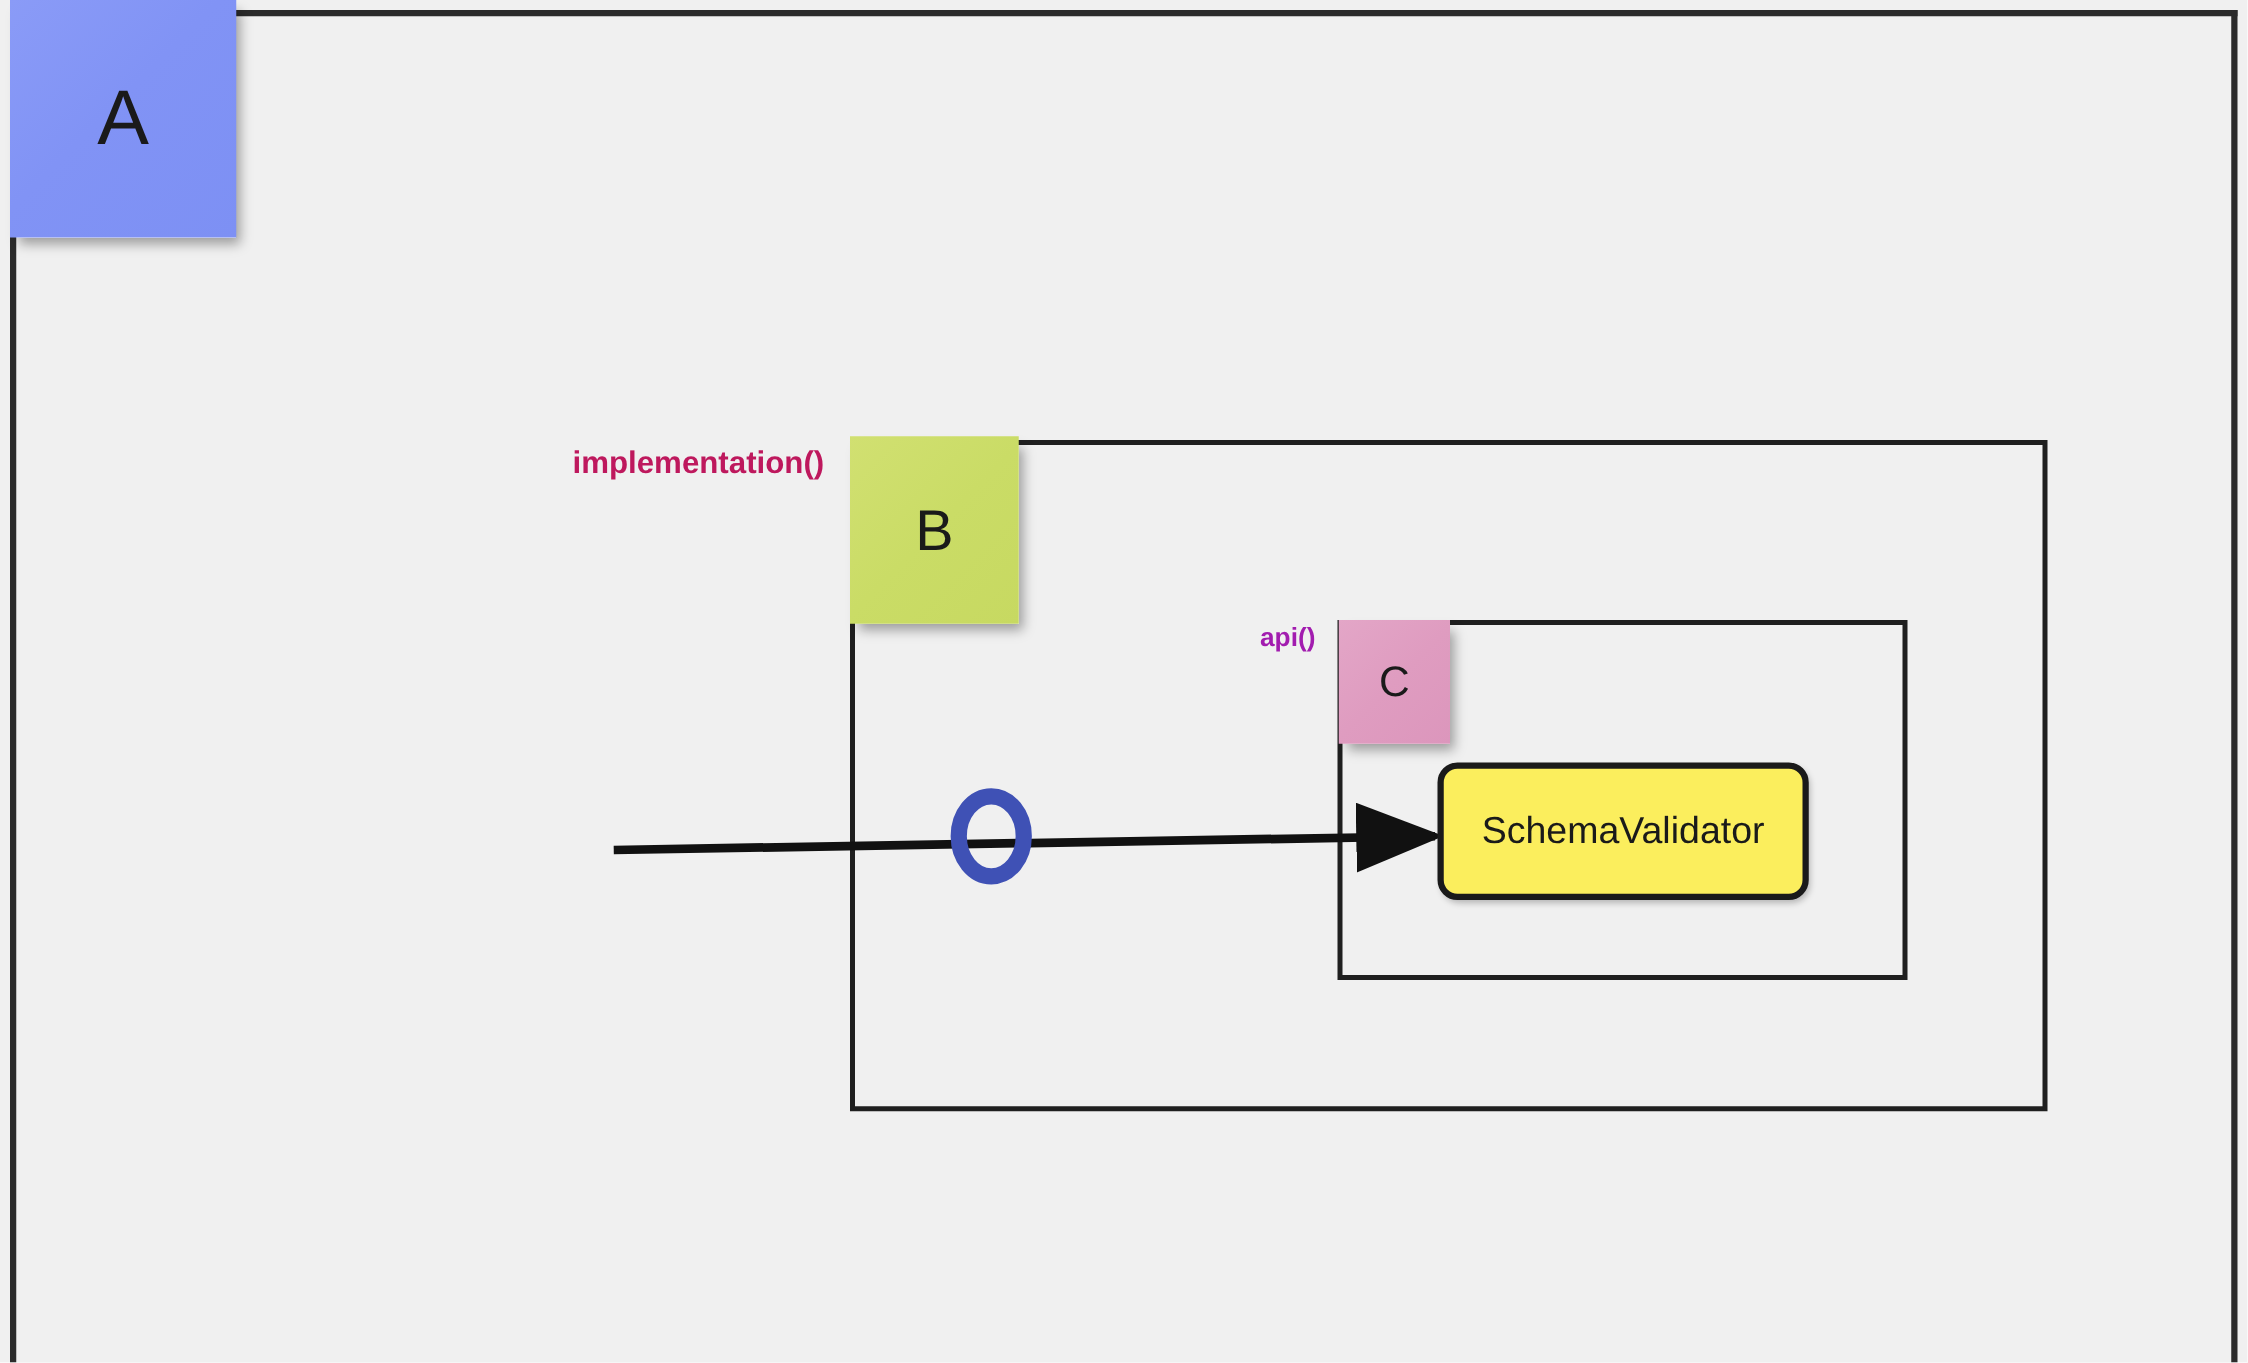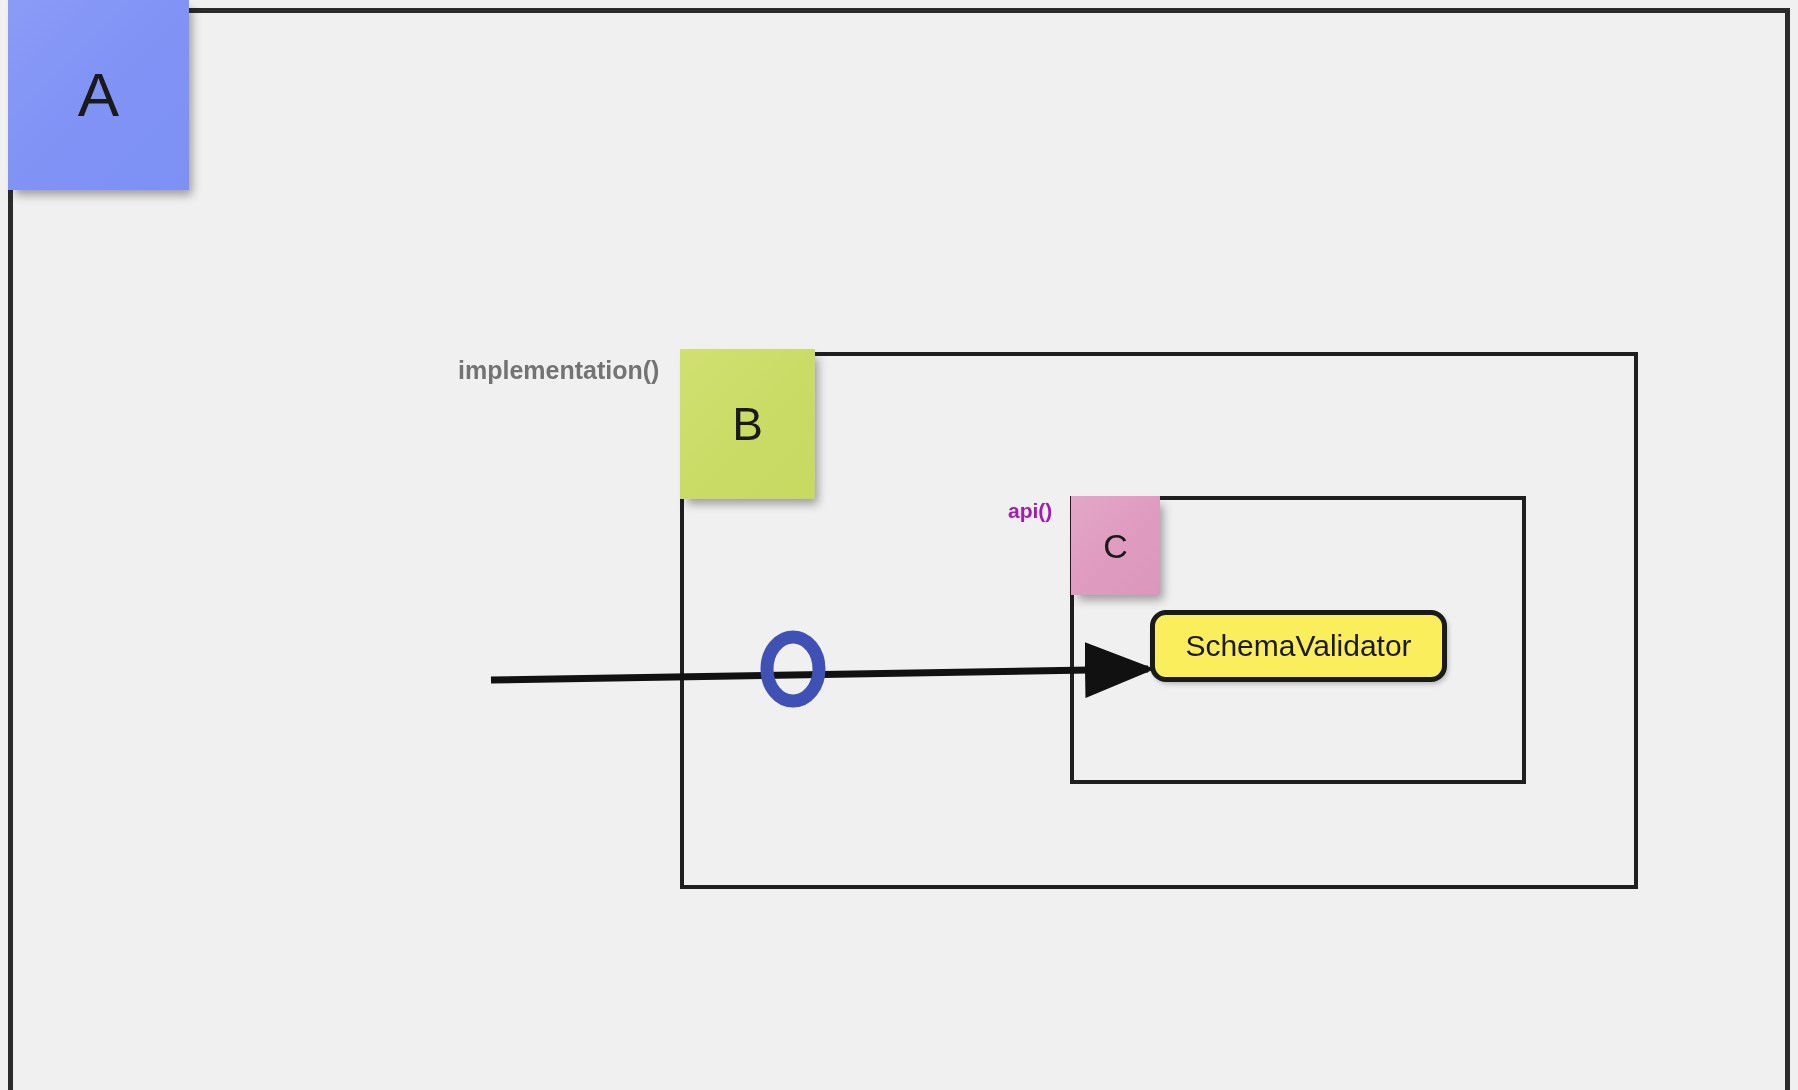--- a/index.html
+++ b/index.html
@@ -95,21 +95,21 @@
   .method-label {
     position: absolute;
     font-weight: bold;
     white-space: nowrap;
     line-height: 1;
   }
   #label-implementation {
     left: 458px;
     top: 358px;
     font-size: 25px;
-    color: #737373;
+    color: #be185d;
   }
   #label-api {
     left: 1008px;
     top: 500px;
     font-size: 21px;
     color: #a21caf;
   }
 
   
   .class-box {
@@ -128,21 +128,21 @@
   #class-someclass {
     left: 196px;
     top: 613px;
     width: 295px;
     height: 105px;
   }
   #class-schemavalidator {
     left: 1150px;
     top: 610px;
     width: 297px;
-    height: 72px;
+    height: 110px;
   }
 
   
   #connector-svg {
     position: absolute;
     left: 0;
     top: 0;
     width: 1798px;
     height: 1090px;
     pointer-events: none;

